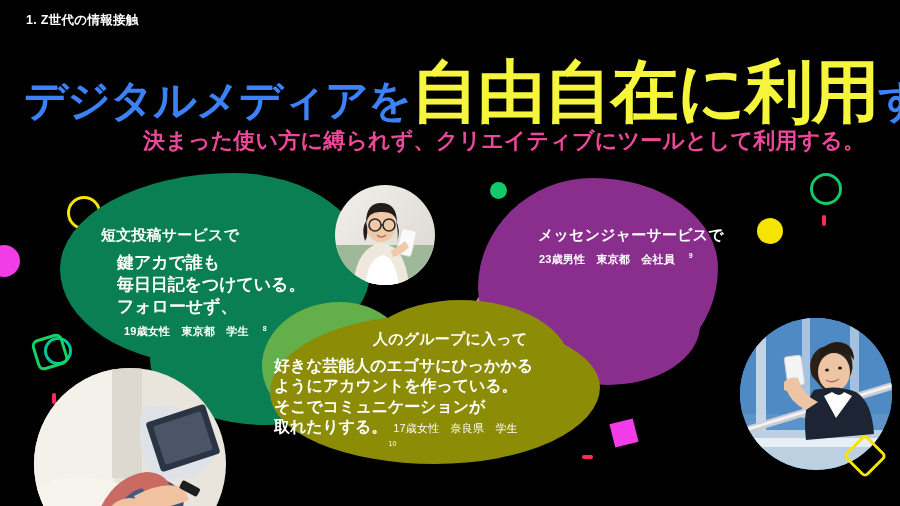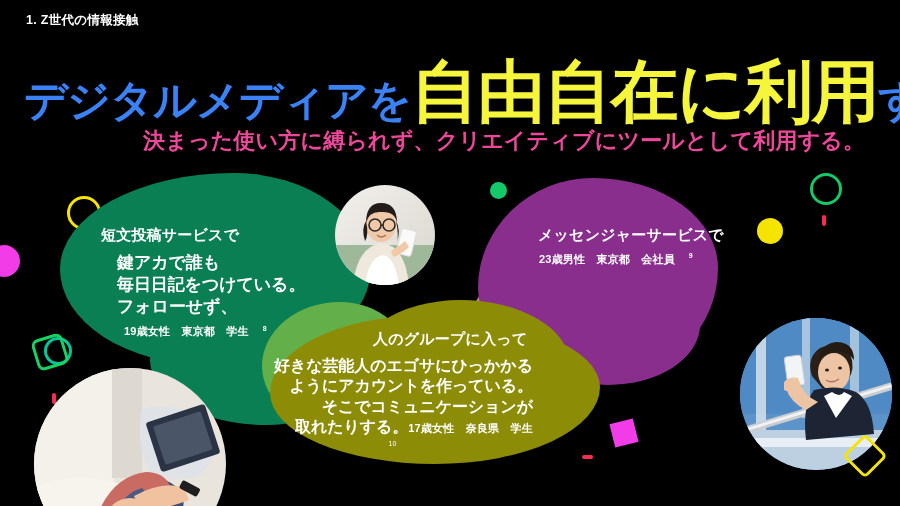--- a/index.html
+++ b/index.html
@@ -166,23 +166,23 @@
   #green-bubble-text  { left: 101px; top: 226px; }
   #green-bubble-text .quote { padding-left: 16px; }
   #green-bubble-text .attrib { padding-left: 23px; }
 
   #purple-bubble-text { left: 538px; top: 226px; }
   #purple-bubble-text .quote { padding-left: 3px; }
   #purple-bubble-text .attrib { padding-left: 1px; }
 
   #olive-bubble-text  { left: 274px; top: 330px; }
   #olive-bubble-text .lead { padding-left: 99px; }
-  #olive-bubble-text .quote { font-size: 16px; text-align: right; }
+  #olive-bubble-text .quote { font-size: 16px; }
   #olive-bubble-text .attrib-inline {
-    font-size: 11px; font-weight: bold; letter-spacing: .2px;
+    font-size: 11px; font-weight: normal; margin-left: 6px; letter-spacing: .2px;
   }
   #olive-bubble-text .sup-10 {
     display: block; font-size: 7px; text-align: center;
     margin-top: 2px; padding-right: 22px;
   }
 
   
   .deco { position: absolute; z-index: 5; }
 
   .ring {

